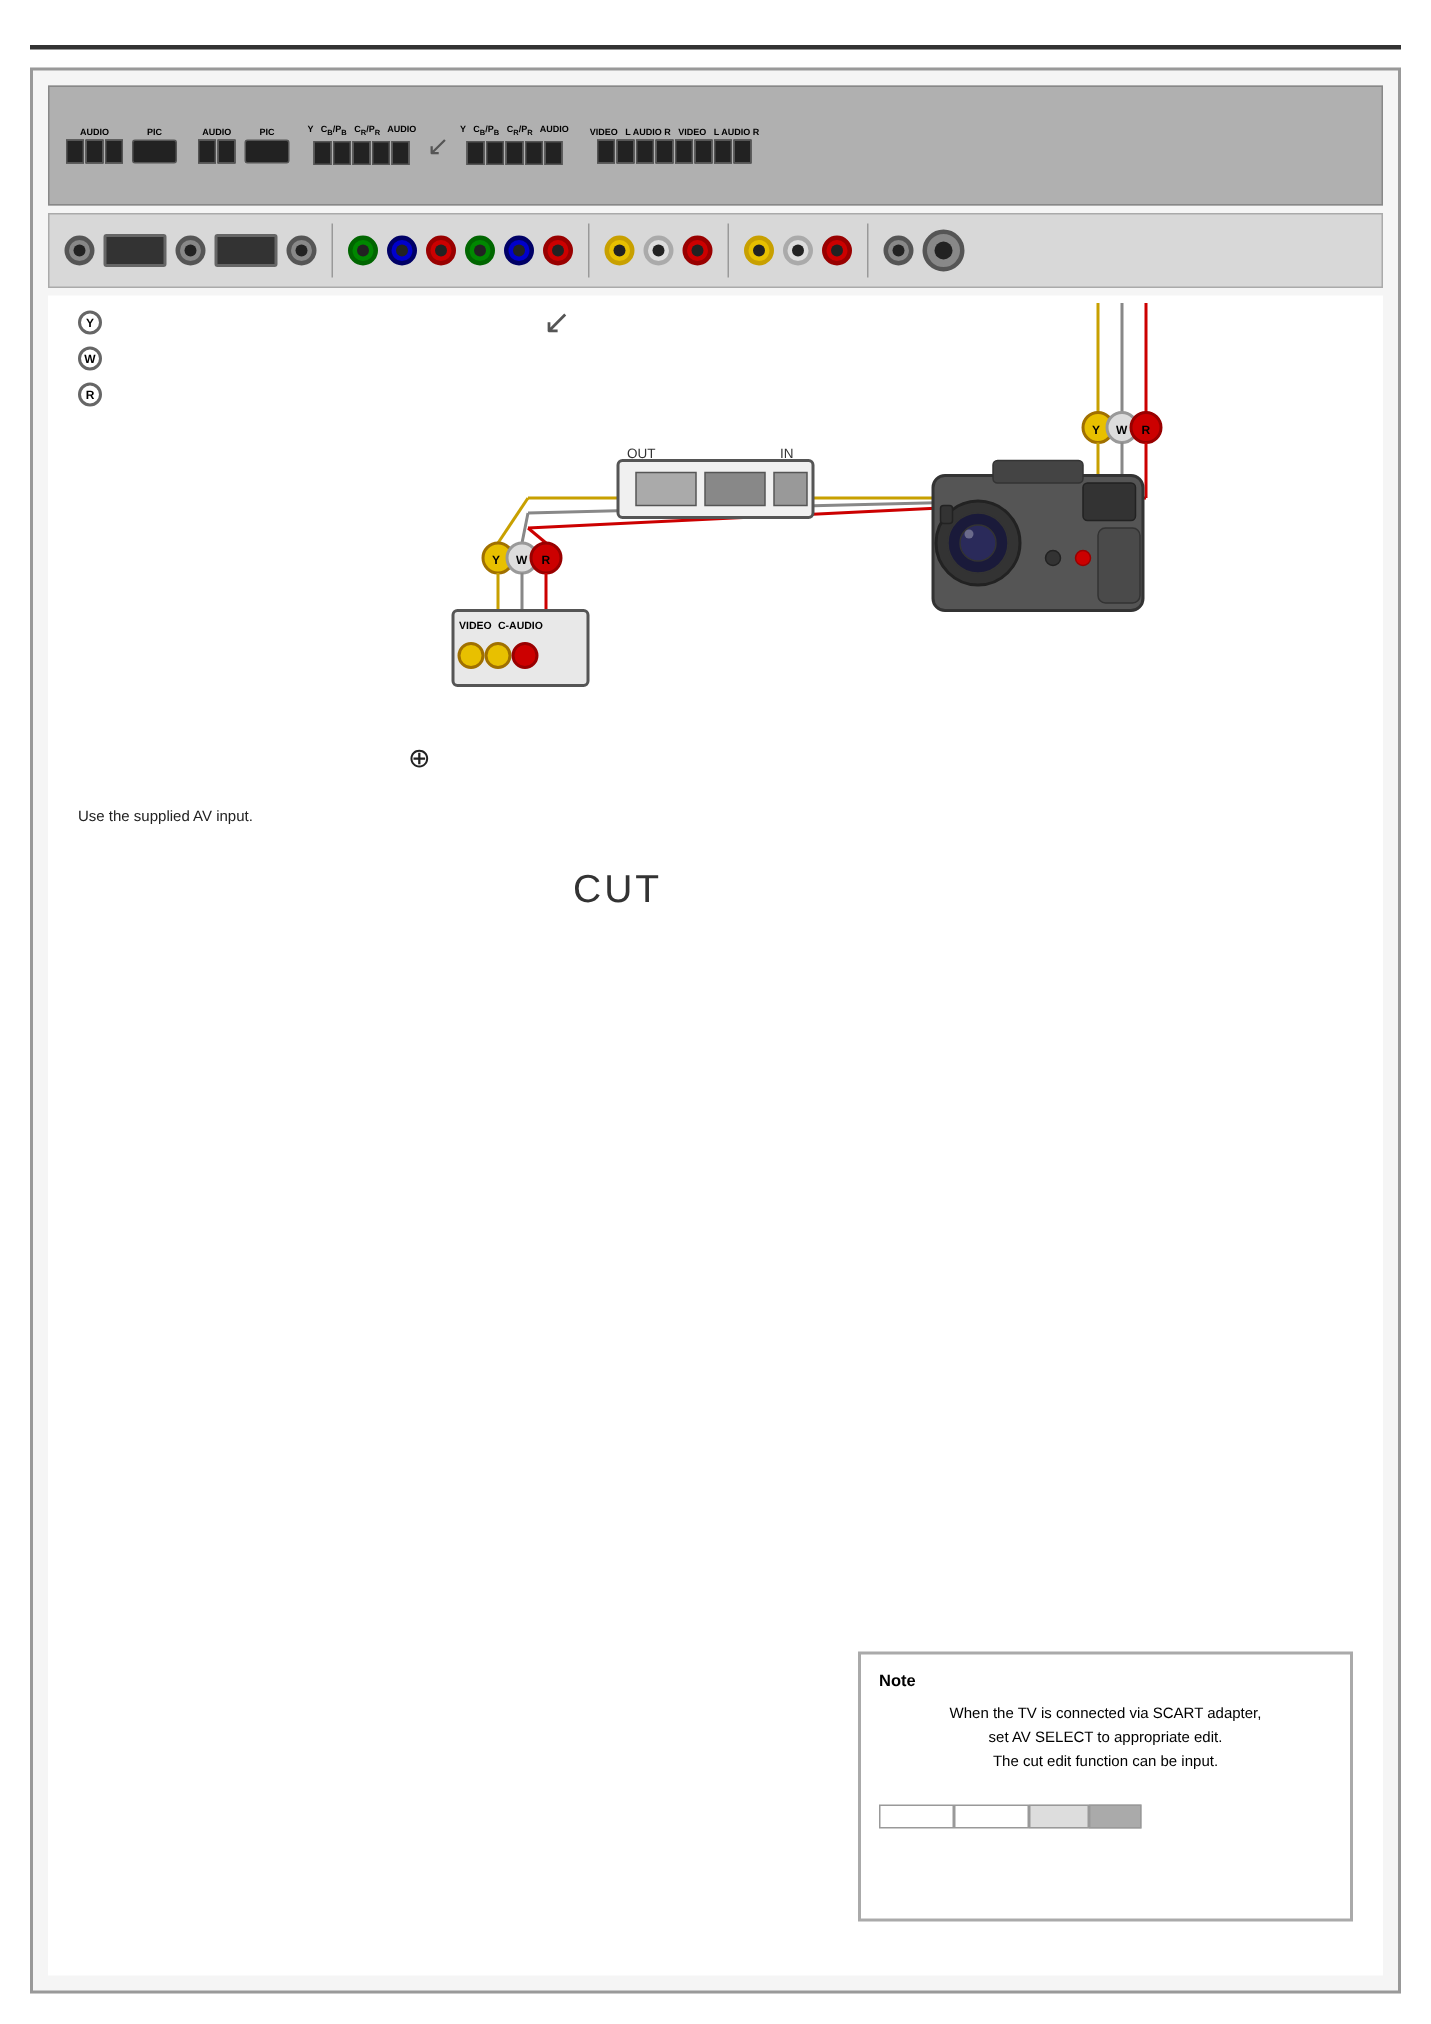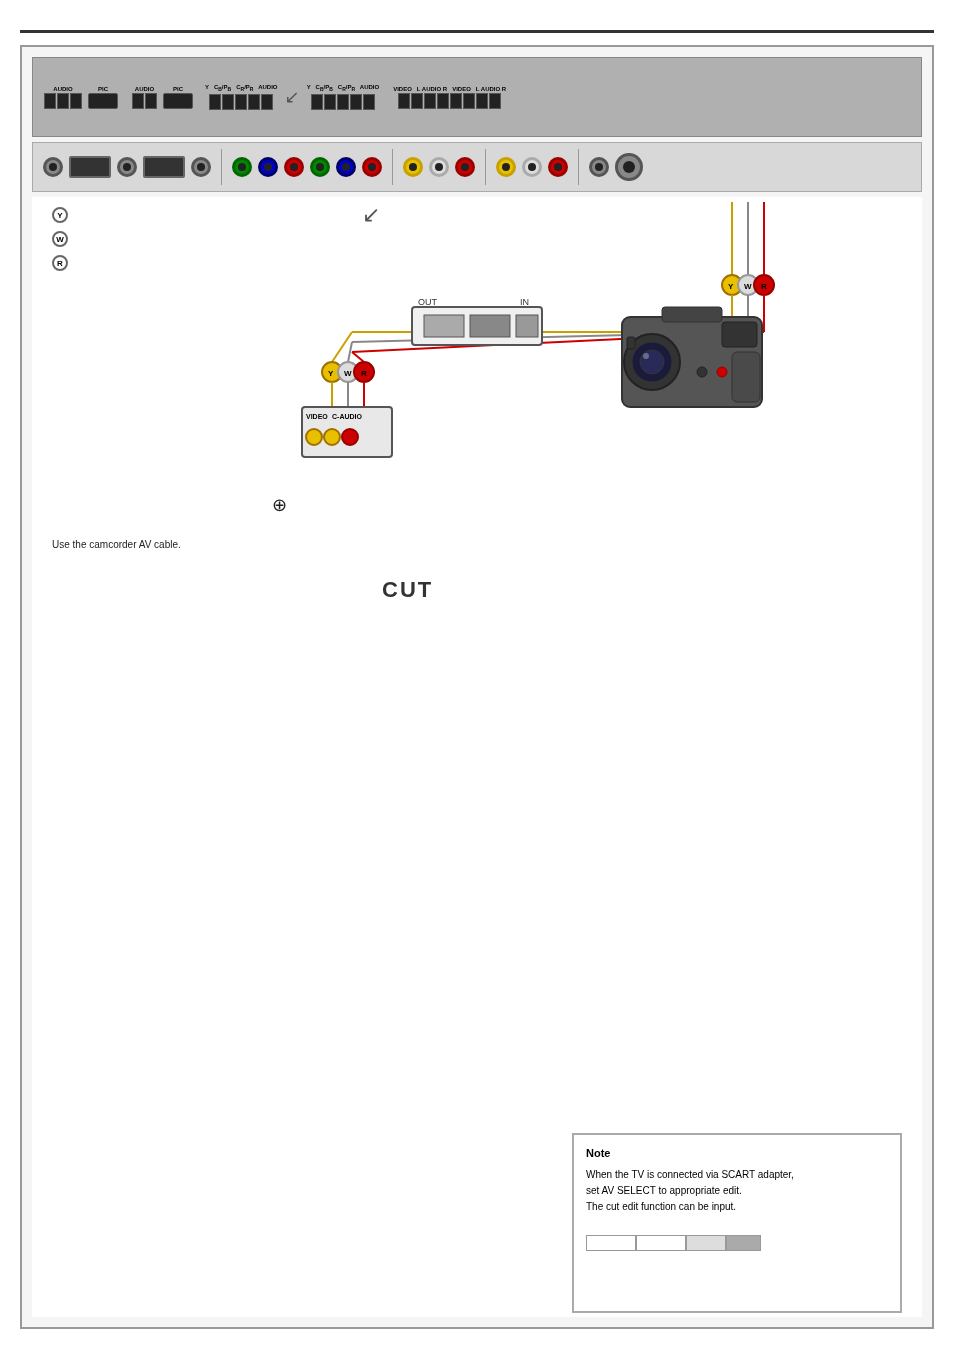--- a/index.html
+++ b/index.html
@@ -118,21 +118,21 @@
       display: flex;
       align-items: center;
       justify-content: center;
       margin-right: 6px;
       font-size: 8px;
       font-weight: bold;
     }
     
     .info-box {
       position: absolute;
-      bottom: 4px;
+      bottom: 36px;
       right: 20px;
       width: 330px;
       height: 180px;
       border: 2px solid #aaa;
       background: #fff;
       padding: 12px;
       font-size: 10px;
     }
     
     .text-block {
@@ -428,28 +428,28 @@
 
           <rect x="700" y="155" width="28" height="50" rx="5" fill="#4a4a4a" stroke="#333" stroke-width="1"></rect>
 
           <rect x="595" y="140" width="8" height="12" rx="2" fill="#333" stroke="#222" stroke-width="1"></rect>
         </svg>
       </div>
 
       <div class="text-block" style="top:295px;left:240px;font-size:18px;">⊕</div>
 
       <div class="text-block" style="top:340px;left:20px;max-width:460px;">
-        <span>Use the camcorder AV cable.</span>
-      </div>
-
-      <div style="position:absolute;top:380px;left:350px;font-size:22px;font-weight:bold;color:#333;letter-spacing:2px;">CUT</div>
+        <span>Use the supplied AV input.</span>
+      </div>
+
+      <div style="position:absolute;top:380px;left:350px;font-size:26px;font-weight:normal;color:#333;letter-spacing:2px;">CUT</div>
 
       <div class="info-box">
         <div style="font-weight:bold;margin-bottom:8px;font-size:11px;">Note</div>
-        <div style="font-size:10px;line-height:1.6;">
+        <div style="font-size:10px;line-height:1.6;text-align:center;">
           <div>When the TV is connected via SCART adapter,</div>
           <div>set AV SELECT to appropriate edit.</div>
           <div>The cut edit function can be input.</div>
         </div>
 
         <div class="timeline-bar" style="margin-top:20px;">
           <div class="tl-segment tl-seg-white"></div>
           <div class="tl-segment tl-seg-white"></div>
           <div class="tl-segment tl-seg-light"></div>
           <div class="tl-segment tl-seg-gray"></div>

